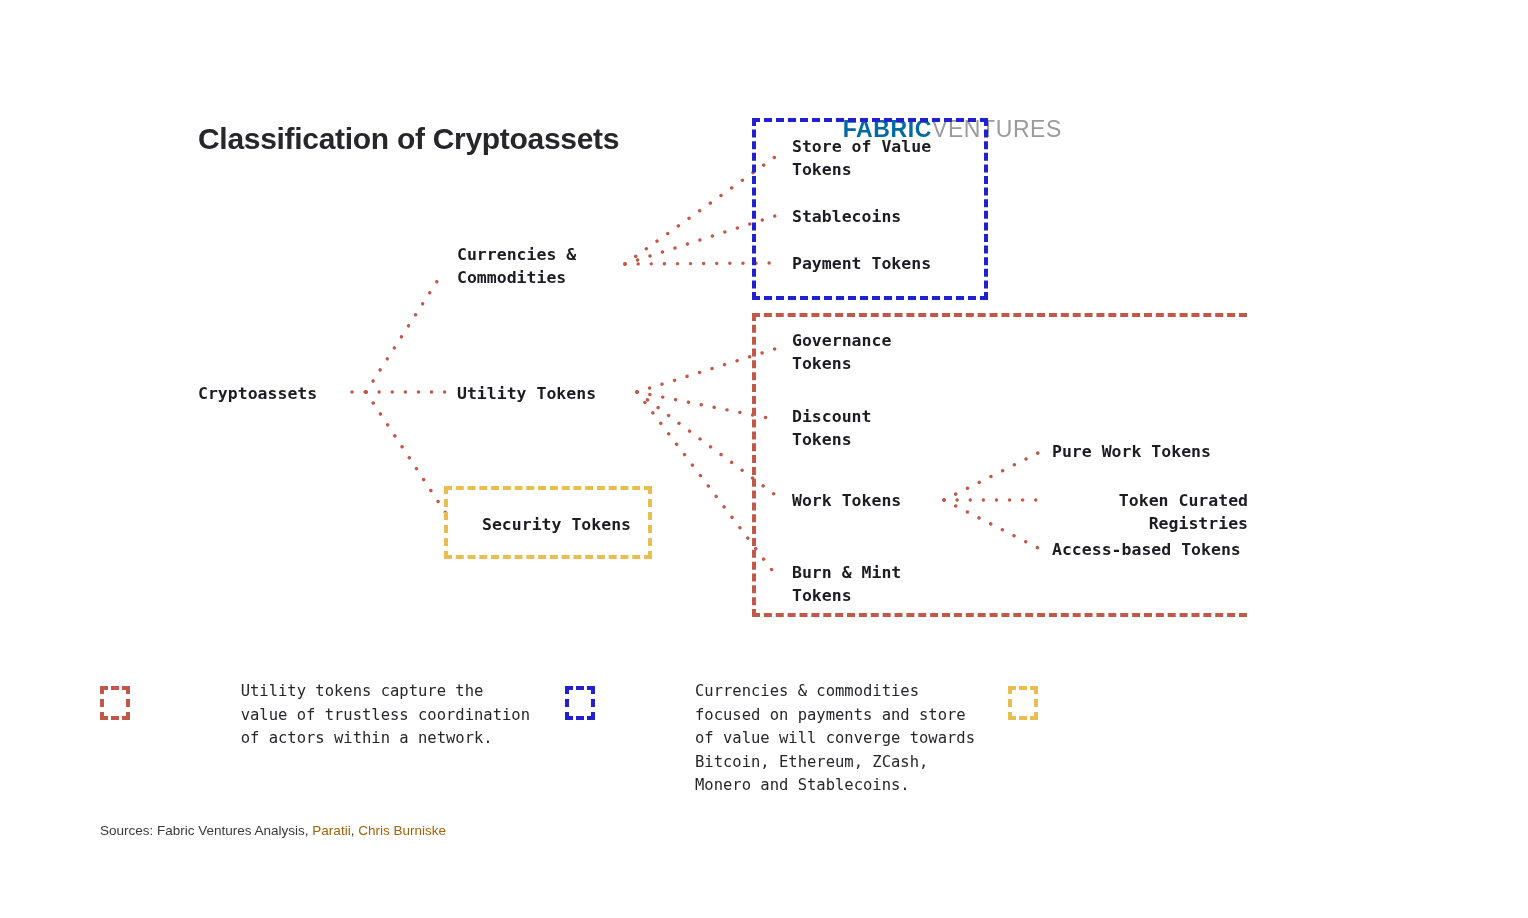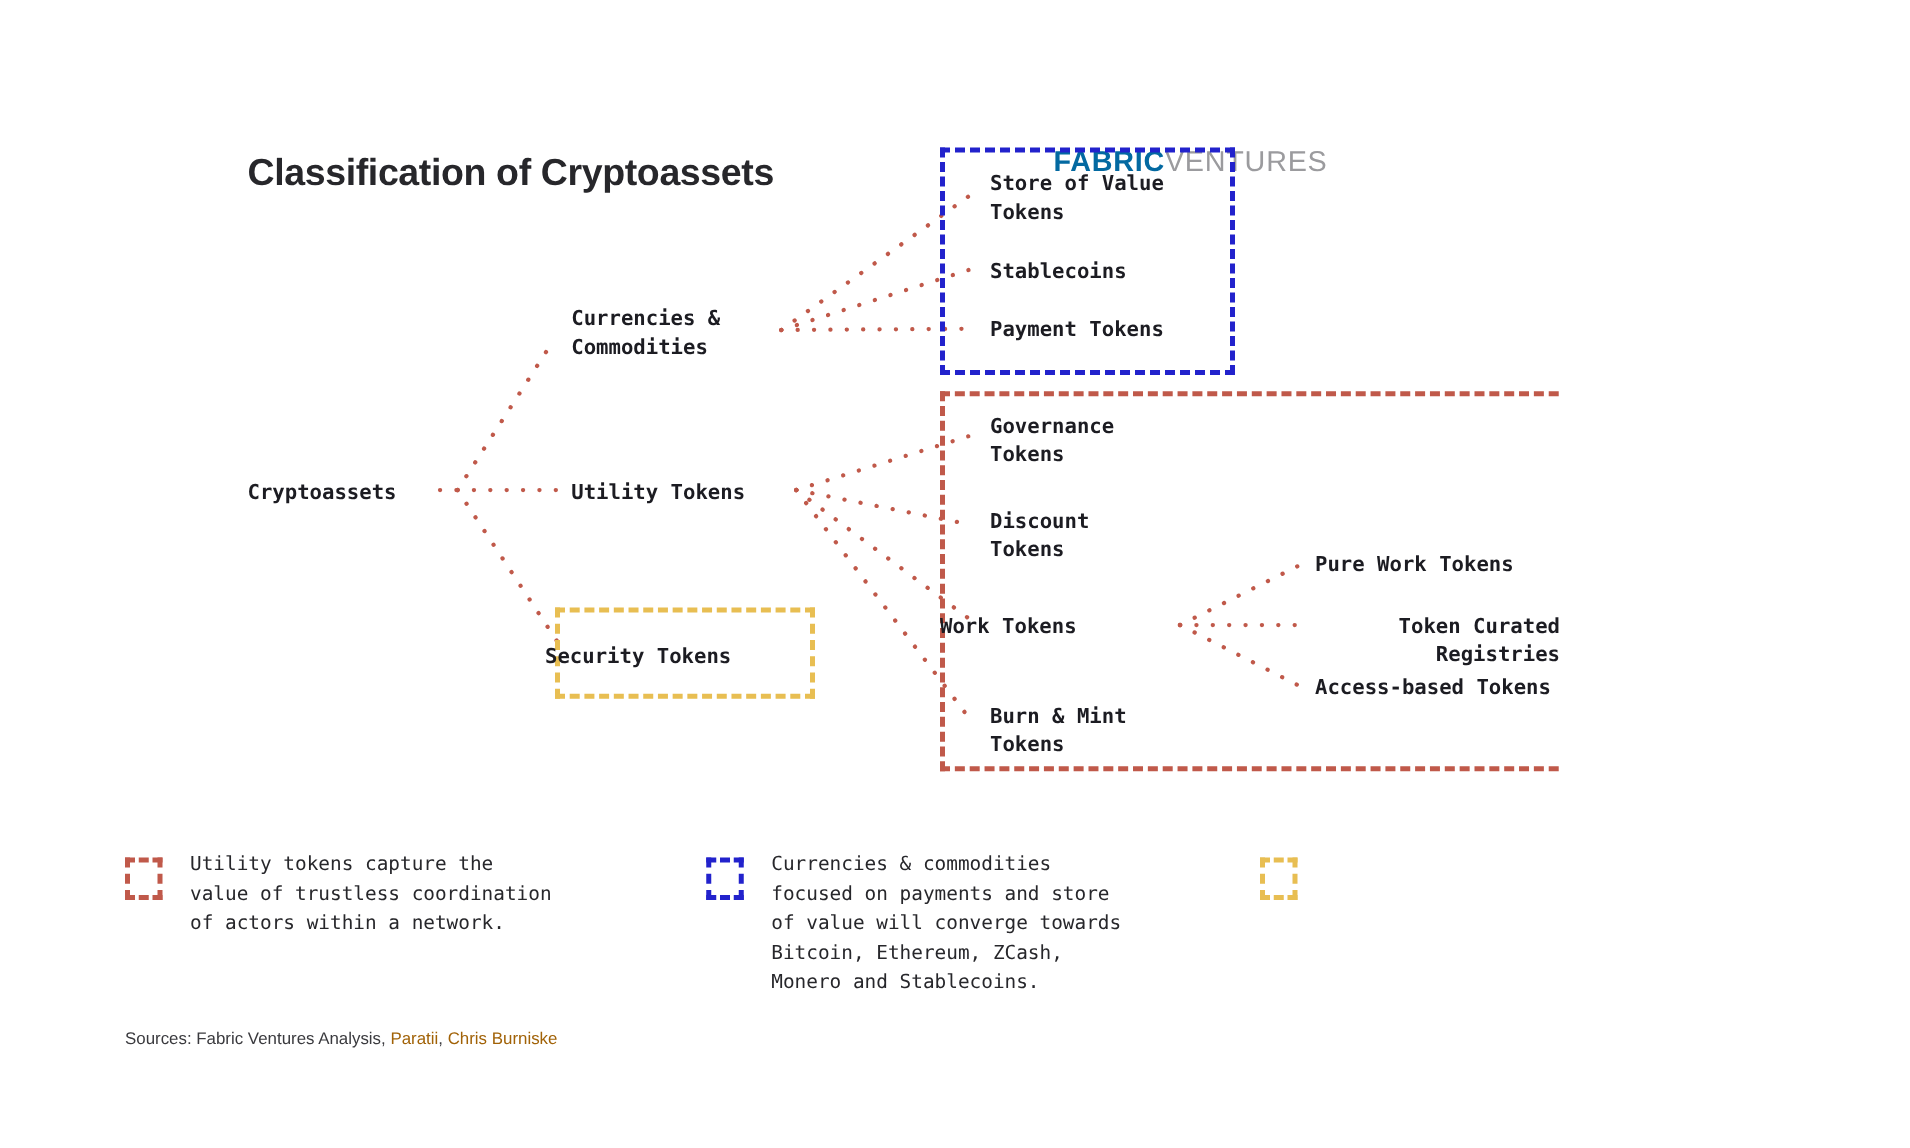--- a/index.html
+++ b/index.html
@@ -63,20 +63,21 @@
     background: transparent;
   }
   .dbox.blue   { border-color: #2222cc; }
   .dbox.red    { border-color: #c0594a; }
   .dbox.yellow { border-color: #e8be52; border-width: 4px; }
 
   .legend-item {
     position: absolute;
     display: flex;
     align-items: flex-start;
+    justify-content: space-between;
   }
   .legend-swatch {
     box-sizing: border-box;
     width: 30px;
     height: 34px;
     border-width: 4px;
     border-style: dashed;
     flex: 0 0 auto;
     margin-top: 6px;
     margin-right: 22px;
@@ -135,32 +136,32 @@
   <div class="dbox red" style="left:752px; top:313px; width:590px; height:304px;"></div>
   <div class="dbox yellow" style="left:444px; top:486px; width:208px; height:73px;"></div>
 
   <div class="node" style="left:198px; top:382px;">Cryptoassets</div>
 
   <div class="node" style="left:457px; top:243px;">Currencies &amp;
 Commodities</div>
 
   <div class="node" style="left:457px; top:382px;">Utility Tokens</div>
 
-  <div class="node" style="left:436px; top:513px;">Security Tokens</div>
+  <div class="node" style="left:482px; top:513px;">Security Tokens</div>
 
   <div class="node" style="left:792px; top:135px;">Store of Value
 Tokens</div>
   <div class="node" style="left:792px; top:205px;">Stablecoins</div>
   <div class="node" style="left:792px; top:252px;">Payment Tokens</div>
 
   <div class="node" style="left:792px; top:329px;">Governance
 Tokens</div>
   <div class="node" style="left:792px; top:405px;">Discount
 Tokens</div>
-  <div class="node" style="left:752px; top:489px;">Work Tokens</div>
+  <div class="node" style="left:792px; top:489px;">Work Tokens</div>
   <div class="node" style="left:792px; top:561px;">Burn &amp; Mint
 Tokens</div>
 
   <div class="node" style="left:1052px; top:440px;">Pure Work Tokens</div>
   <div class="node" style="left:1096px; top:489px;text-align:right;">Token Curated Registries</div>
   <div class="node" style="left:1052px; top:538px;">Access-based Tokens</div>
 
   <div class="legend-item" style="left:100px; top:680px; width:430px;">
     <div class="legend-swatch" style="border-color:#c0594a;"></div>
     <div class="legend-text">Utility tokens capture the

